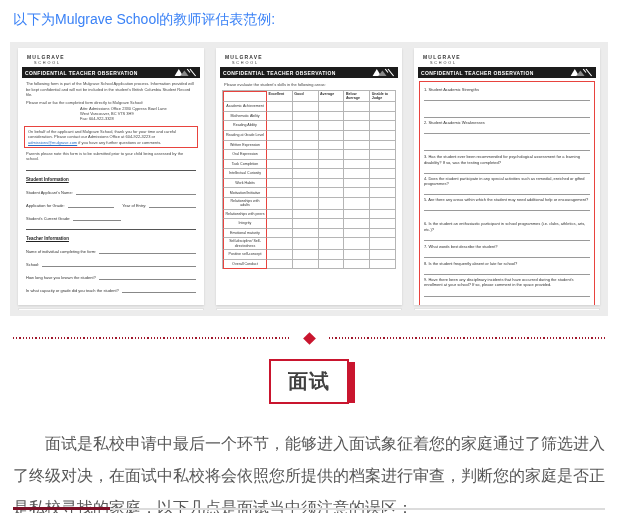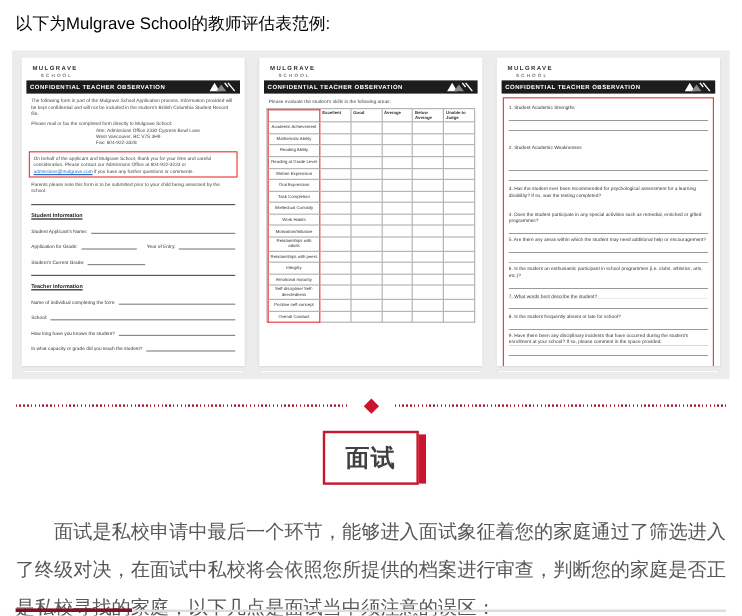--- a/index.html
+++ b/index.html
@@ -5,21 +5,21 @@
   :root{
     --accent-red:#c9152e; --divider-red:#a0182c; --form-box-red:#e8433e;
     --bottom-bar-red:#7d1128; --text-gray:#575757; --panel-gray:#ececec; --banner-black:#1c1c1c;
   }
   *{box-sizing:border-box;margin:0;padding:0;}
   html,body{width:618px;height:513px;overflow:hidden;background:#fff;
     font-family:"Liberation Sans",sans-serif;}
   body{position:relative;}
 
   
-  .intro-line{margin:11px 13px 0;font-size:14px;color:#000000;}
+  .intro-line{margin:11px 13px 0;font-size:14px;color:#3b82f6;}
 
   
   .forms-panel{margin:13px 10px 0;height:274px;background:var(--panel-gray);
     padding:6px 8px;display:flex;justify-content:space-between;gap:12px;overflow:hidden;}
   .form-col{display:flex;flex-direction:column;gap:3px;flex:0 0 186px;}
   .page{background:#fff;height:257px;overflow:hidden;box-shadow:0 1px 2px rgba(0,0,0,.12);position:relative;}
   .peek{background:#fdfdfd;border:1px solid #e2e2e2;border-bottom:none;flex:1;}
 
   
   .school-mark{margin:7px 0 2px 9px;color:#333;line-height:1.15;}

